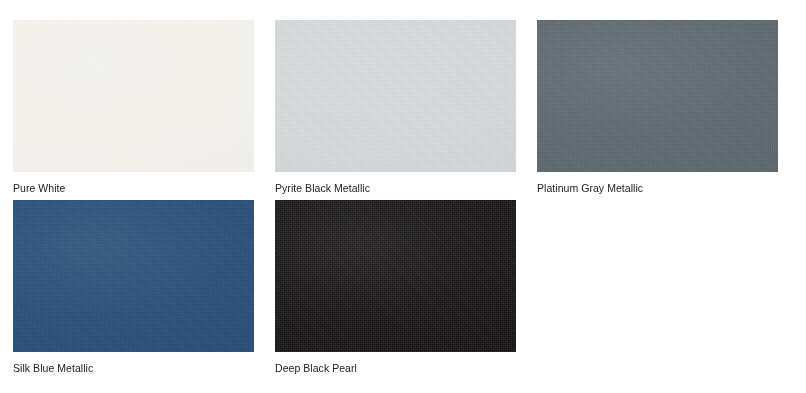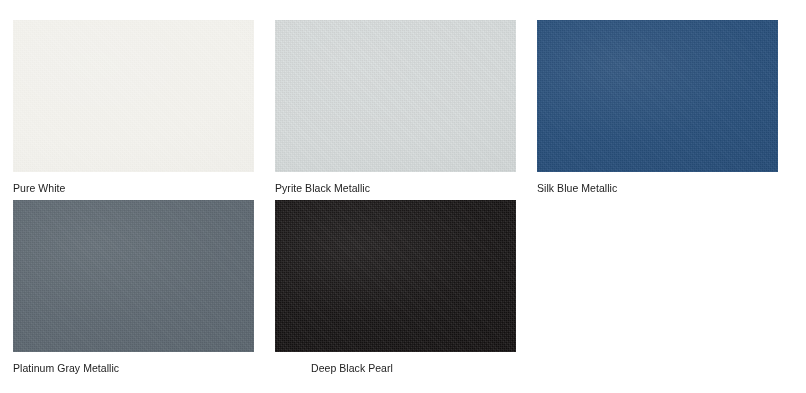--- a/index.html
+++ b/index.html
@@ -110,41 +110,41 @@
 
   <div class="swatch-card">
     <div class="swatch-chip" data-finish="metallic" style="background-color: rgb(216, 221, 221);">
       <div class="sheen"></div>
       <div class="grain"></div>
     </div>
     <div class="swatch-label" style="color: rgb(34, 34, 34);">Pyrite Black Metallic</div>
   </div>
 
   <div class="swatch-card">
+    <div class="swatch-chip" data-finish="metallic" style="background-color: rgb(92, 103, 112);">
+      <div class="sheen"></div>
+      <div class="grain"></div>
+    </div>
+    <div class="swatch-label" style="color: rgb(34, 34, 34);">Platinum Gray Metallic</div>
+  </div>
+
+  <div class="swatch-card">
     <div class="swatch-chip" data-finish="metallic" style="background-color: rgb(36, 76, 121);">
       <div class="sheen"></div>
       <div class="grain"></div>
     </div>
     <div class="swatch-label" style="color: rgb(34, 34, 34);">Silk Blue Metallic</div>
   </div>
 
   <div class="swatch-card">
-    <div class="swatch-chip" data-finish="metallic" style="background-color: rgb(92, 103, 112);">
-      <div class="sheen"></div>
-      <div class="grain"></div>
-    </div>
-    <div class="swatch-label" style="color: rgb(34, 34, 34);">Platinum Gray Metallic</div>
-  </div>
-
-  <div class="swatch-card">
     <div class="swatch-chip" data-finish="pearl" style="background-color: rgb(17, 14, 14);">
       <div class="sheen"></div>
       <div class="grain"></div>
     </div>
-    <div class="swatch-label" style="color: rgb(34, 34, 34); margin-left: 36px;">Deep Black Pearl</div>
+    <div class="swatch-label" style="color: rgb(34, 34, 34);">Deep Black Pearl</div>
   </div>
 
   <div class="swatch-card is-empty">
     
     
   </div>
 
 </div>
 
 </body></html>

